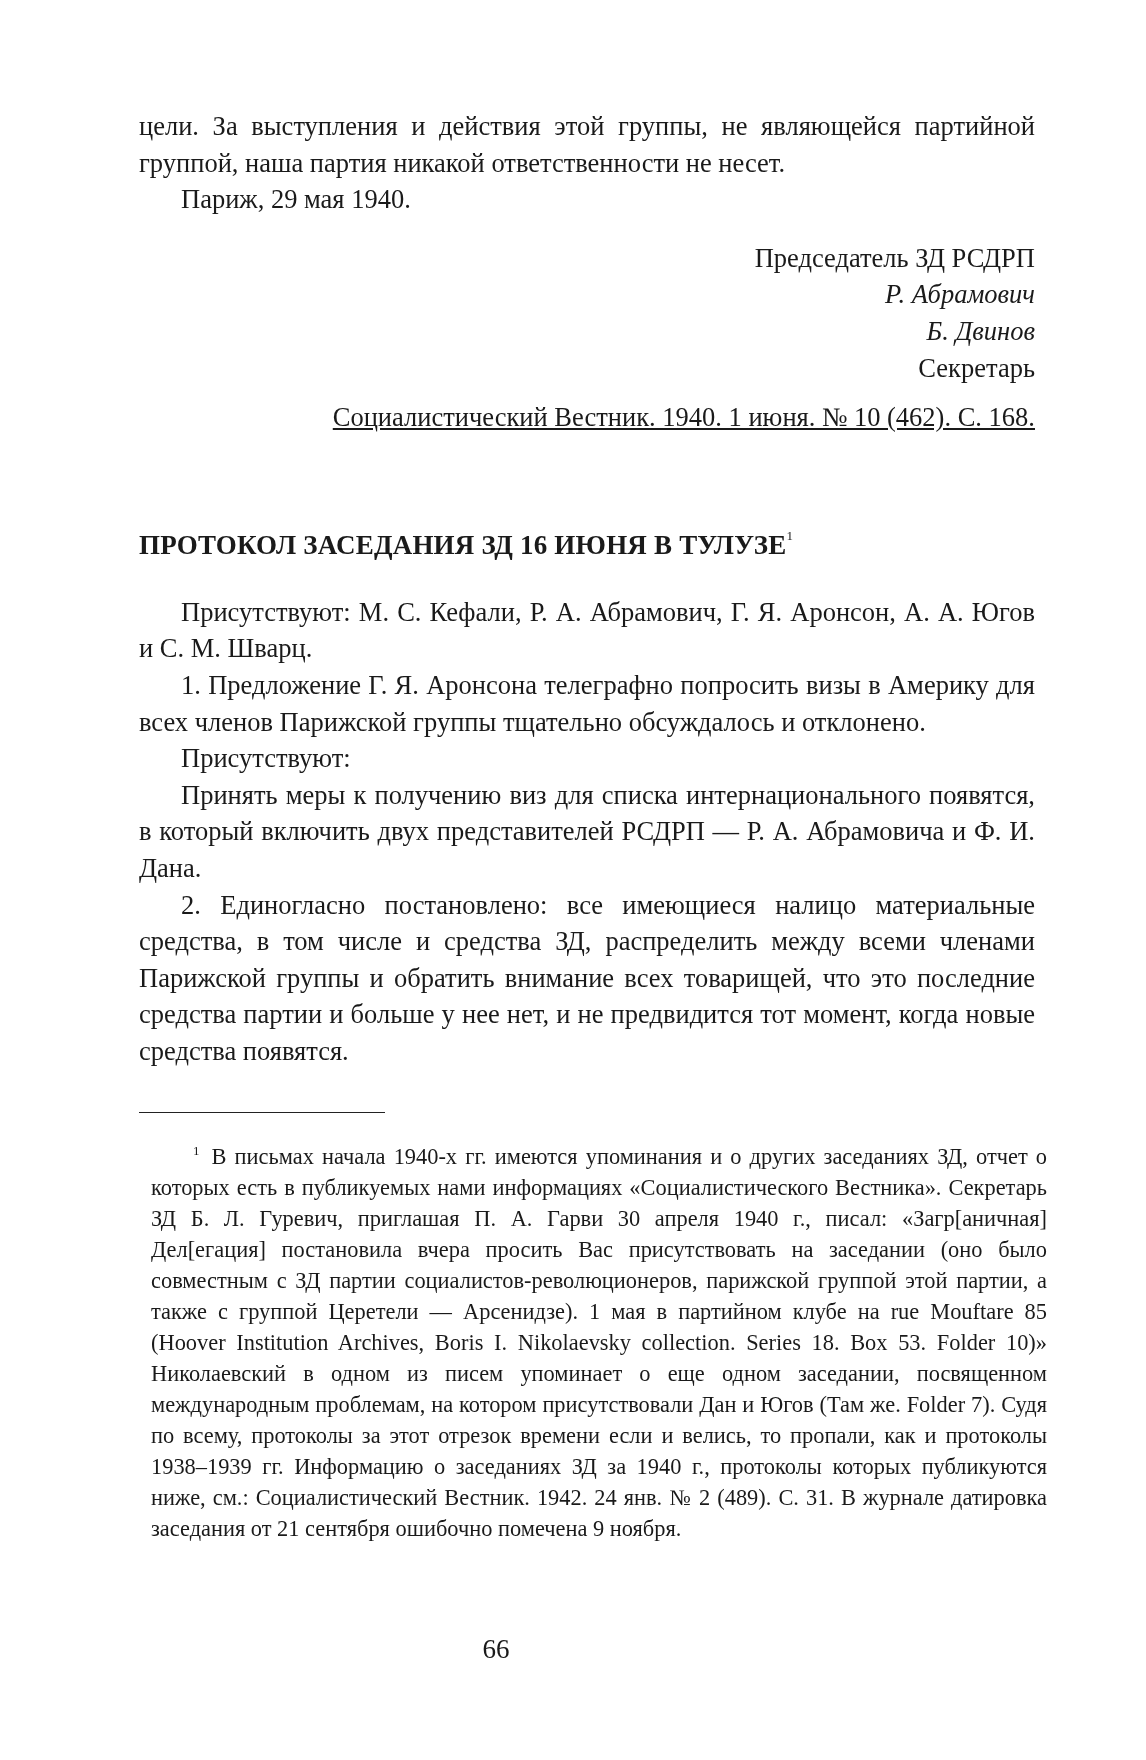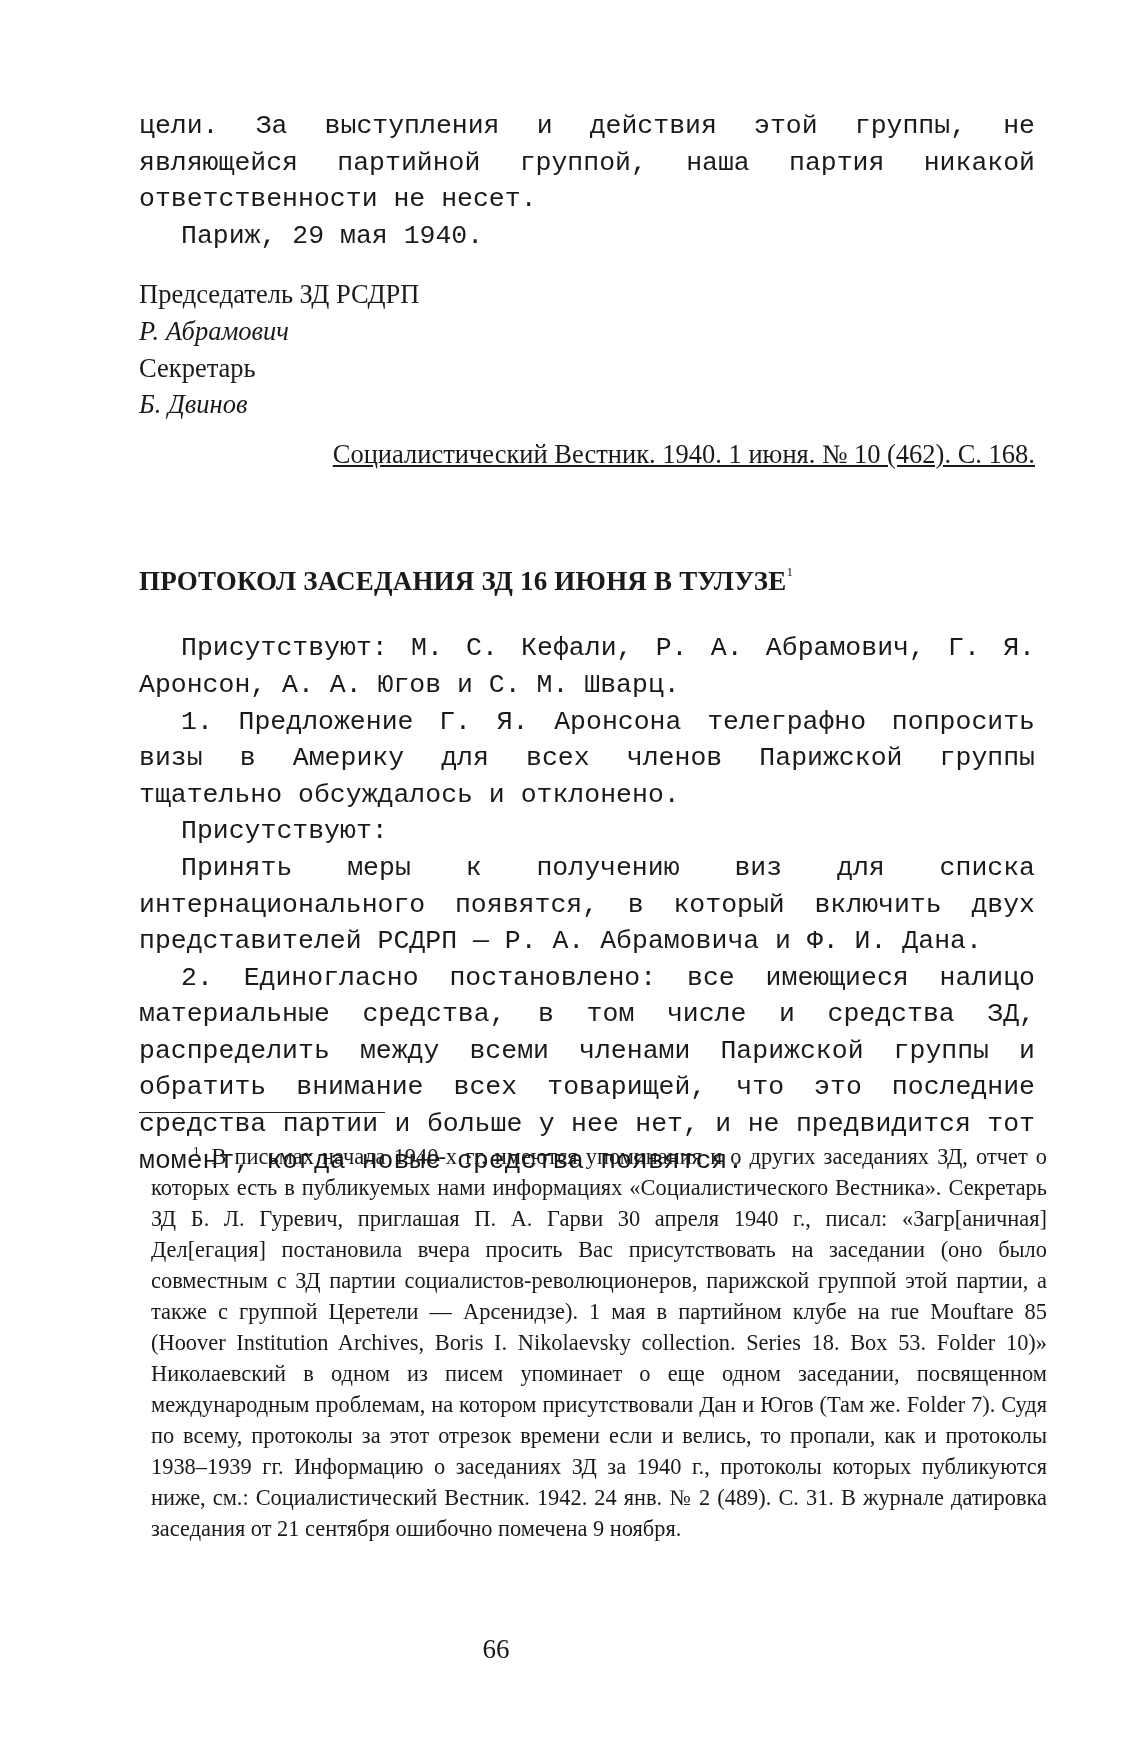--- a/index.html
+++ b/index.html
@@ -6,26 +6,26 @@
     body {
       width: 1146px; height: 1760px; position: relative; overflow: hidden;
       font-family: "Liberation Serif", "DejaVu Serif", serif;
       color: #1a1a1a;
     }
     .page {
       position: absolute; left: 139px; top: 108px; width: 896px;
     }
     .p {
       font-size: 26.5px; line-height: 36.6px; margin: 0;
-      text-align: justify; text-align-last: left; font-family: Liberation Mono, monospace;
+      text-align: justify; text-align-last: left;
     }
     .p.indent { text-indent: 42px; }
     .p.nojust { text-align: left; }
     .sig {
-      font-size: 26.5px; line-height: 36.6px; text-align: left; margin: 0;
+      font-size: 26.5px; line-height: 36.6px; text-align: right; margin: 0;
     }
     .sig.first { margin-top: 22px; }
     .sig i { font-style: italic; }
     .source {
       font-size: 26.5px; line-height: 36.6px; text-align: right; margin: 13px 0 0 0; text-decoration: underline;
     }
     .heading {
       font-weight: bold; font-size: 27px; text-align: left;
       margin: 82px 0 0 0; line-height: 36px; letter-spacing: 0.2px;
     }
@@ -50,22 +50,22 @@
 </head>
 <body>
 
 <div class="page">
   <p class="p">цели. За выступления и действия этой группы, не являющейся партийной группой, наша партия никакой ответственности не несет.</p>
   <p class="p indent nojust">Париж, 29 мая 1940.</p>
 
   <div>
     <p class="sig first">Председатель ЗД РСДРП</p>
     <p class="sig"><i>Р. Абрамович</i></p>
+    <p class="sig"><i>Б. Двинов</i></p>
     <p class="sig">Секретарь</p>
-    <p class="sig"><i>Б. Двинов</i></p>
   </div>
 
   <p class="source">Социалистический Вестник. 1940. 1 июня. № 10 (462). С. 168.</p>
 
   <h2 class="heading"><span>ПРОТОКОЛ ЗАСЕДАНИЯ ЗД 16 ИЮНЯ В ТУЛУЗЕ</span><sup>1</sup></h2>
   <div class="heading-gap"></div>
 
   <p class="p indent">Присутствуют: М. С. Кефали, Р. А. Абрамович, Г. Я. Аронсон, А. А. Югов и С. М. Шварц.</p>
   <p class="p indent">1. Предложение Г. Я. Аронсона телеграфно попросить визы в Америку для всех членов Парижской группы тщательно обсуждалось и отклонено.</p>
   <p class="p indent nojust">Присутствуют:</p>

